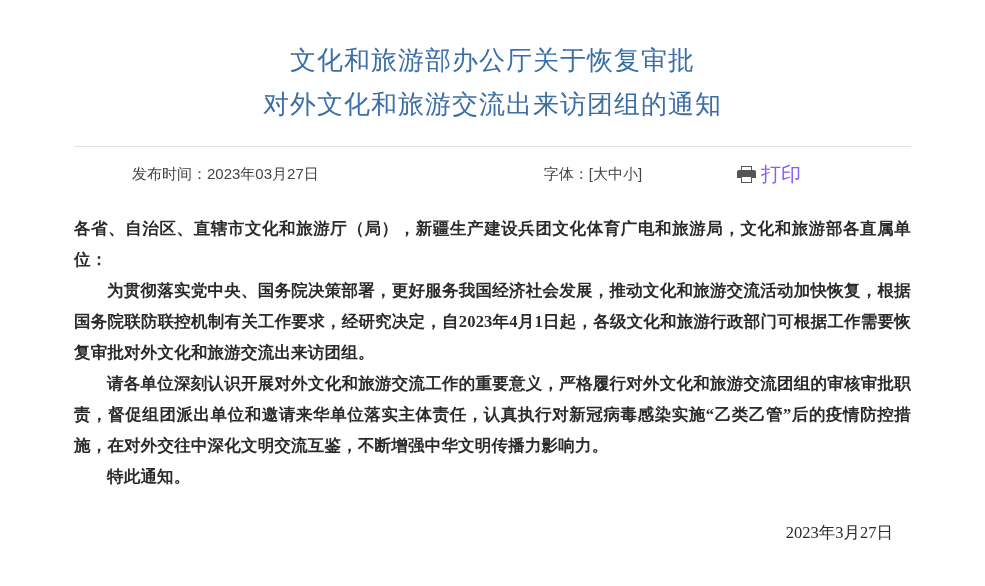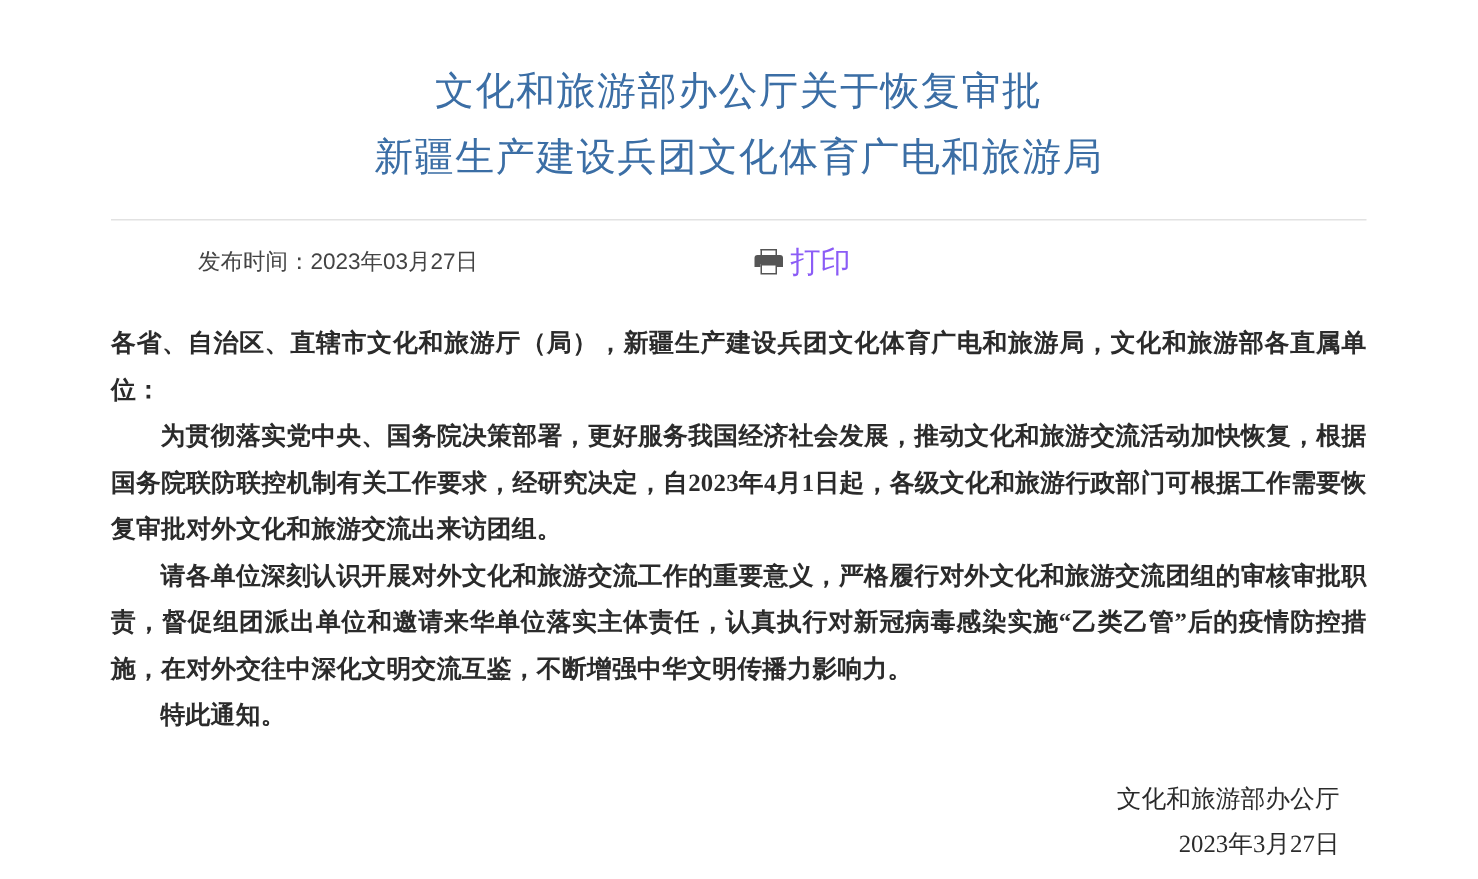--- a/index.html
+++ b/index.html
@@ -141,48 +141,50 @@
     display: block;
   }
 </style>
 </head>
 <body>
 
 <div class="page">
 
   <div class="doc-title">
     <span class="line">文化和旅游部办公厅关于恢复审批</span>
-    <span class="line">新疆生产建设兵团文化体育广电和旅游局</span>
+    <span class="line">对外文化和旅游交流出来访团组的通知</span>
   </div>
 
   <hr class="title-divider">
 
   <div class="meta-bar">
 
     <div class="meta-left">
       <span>发布时间：</span><span>2023年03月27日</span>
     </div>
 
+    <div class="meta-center">
+      <span>字体：</span><span class="font-size-options">[大中小]</span>
+    </div>
 
     <div class="meta-right">
       <span class="printer-icon">
         <span class="top"></span>
         <span class="body"></span>
         <span class="paper"></span>
       </span>
       <span class="print-label">打印</span>
     </div>
 
   </div>
 
   <div class="content">
     <p>各省、自治区、直辖市文化和旅游厅（局），新疆生产建设兵团文化体育广电和旅游局，文化和旅游部各直属单位：</p>
     <p class="indent">为贯彻落实党中央、国务院决策部署，更好服务我国经济社会发展，推动文化和旅游交流活动加快恢复，根据国务院联防联控机制有关工作要求，经研究决定，自2023年4月1日起，各级文化和旅游行政部门可根据工作需要恢复审批对外文化和旅游交流出来访团组。</p>
     <p class="indent">请各单位深刻认识开展对外文化和旅游交流工作的重要意义，严格履行对外文化和旅游交流团组的审核审批职责，督促组团派出单位和邀请来华单位落实主体责任，认真执行对新冠病毒感染实施“乙类乙管”后的疫情防控措施，在对外交往中深化文明交流互鉴，不断增强中华文明传播力影响力。</p>
     <p class="indent">特此通知。</p>
   </div>
 
   <div class="signature">
-    <div>文化和旅游部办公厅</div>
     <div>2023年3月27日</div>
   </div>
 
 </div>
 
 </body></html>

